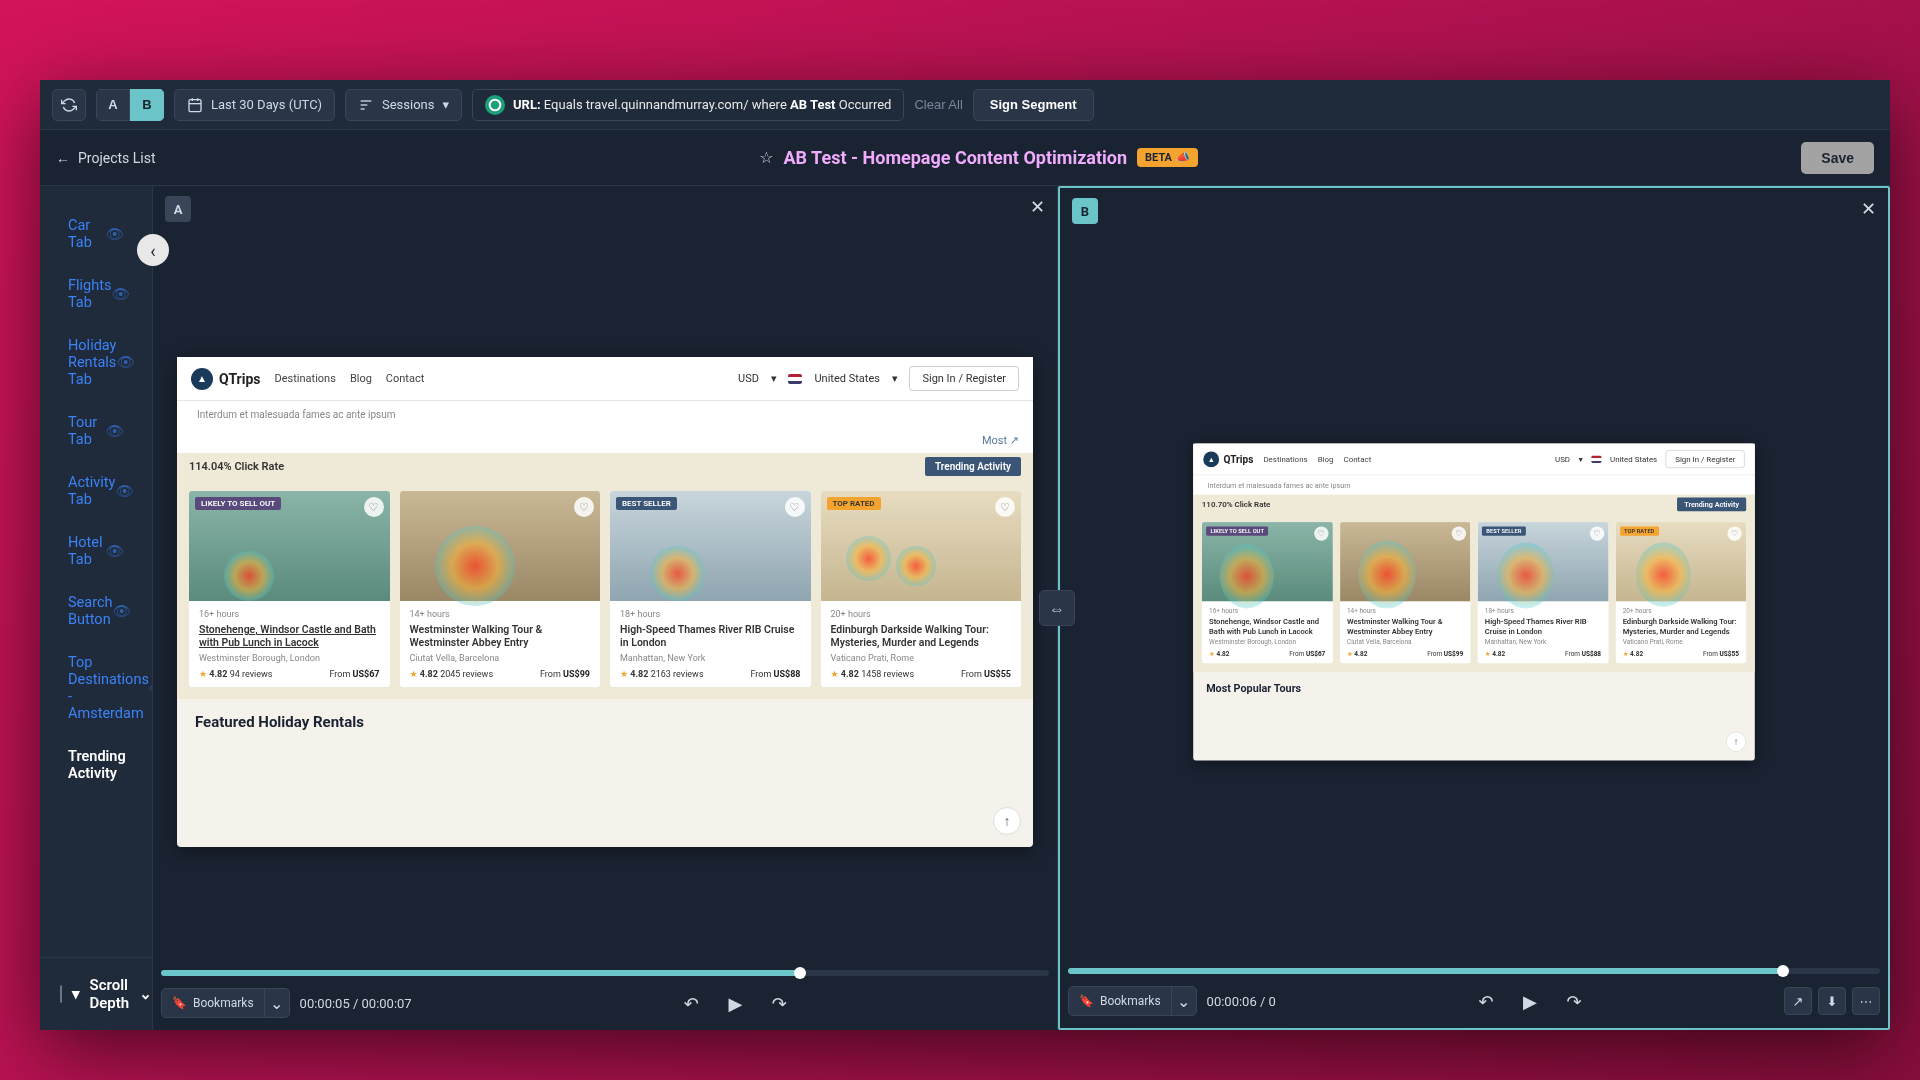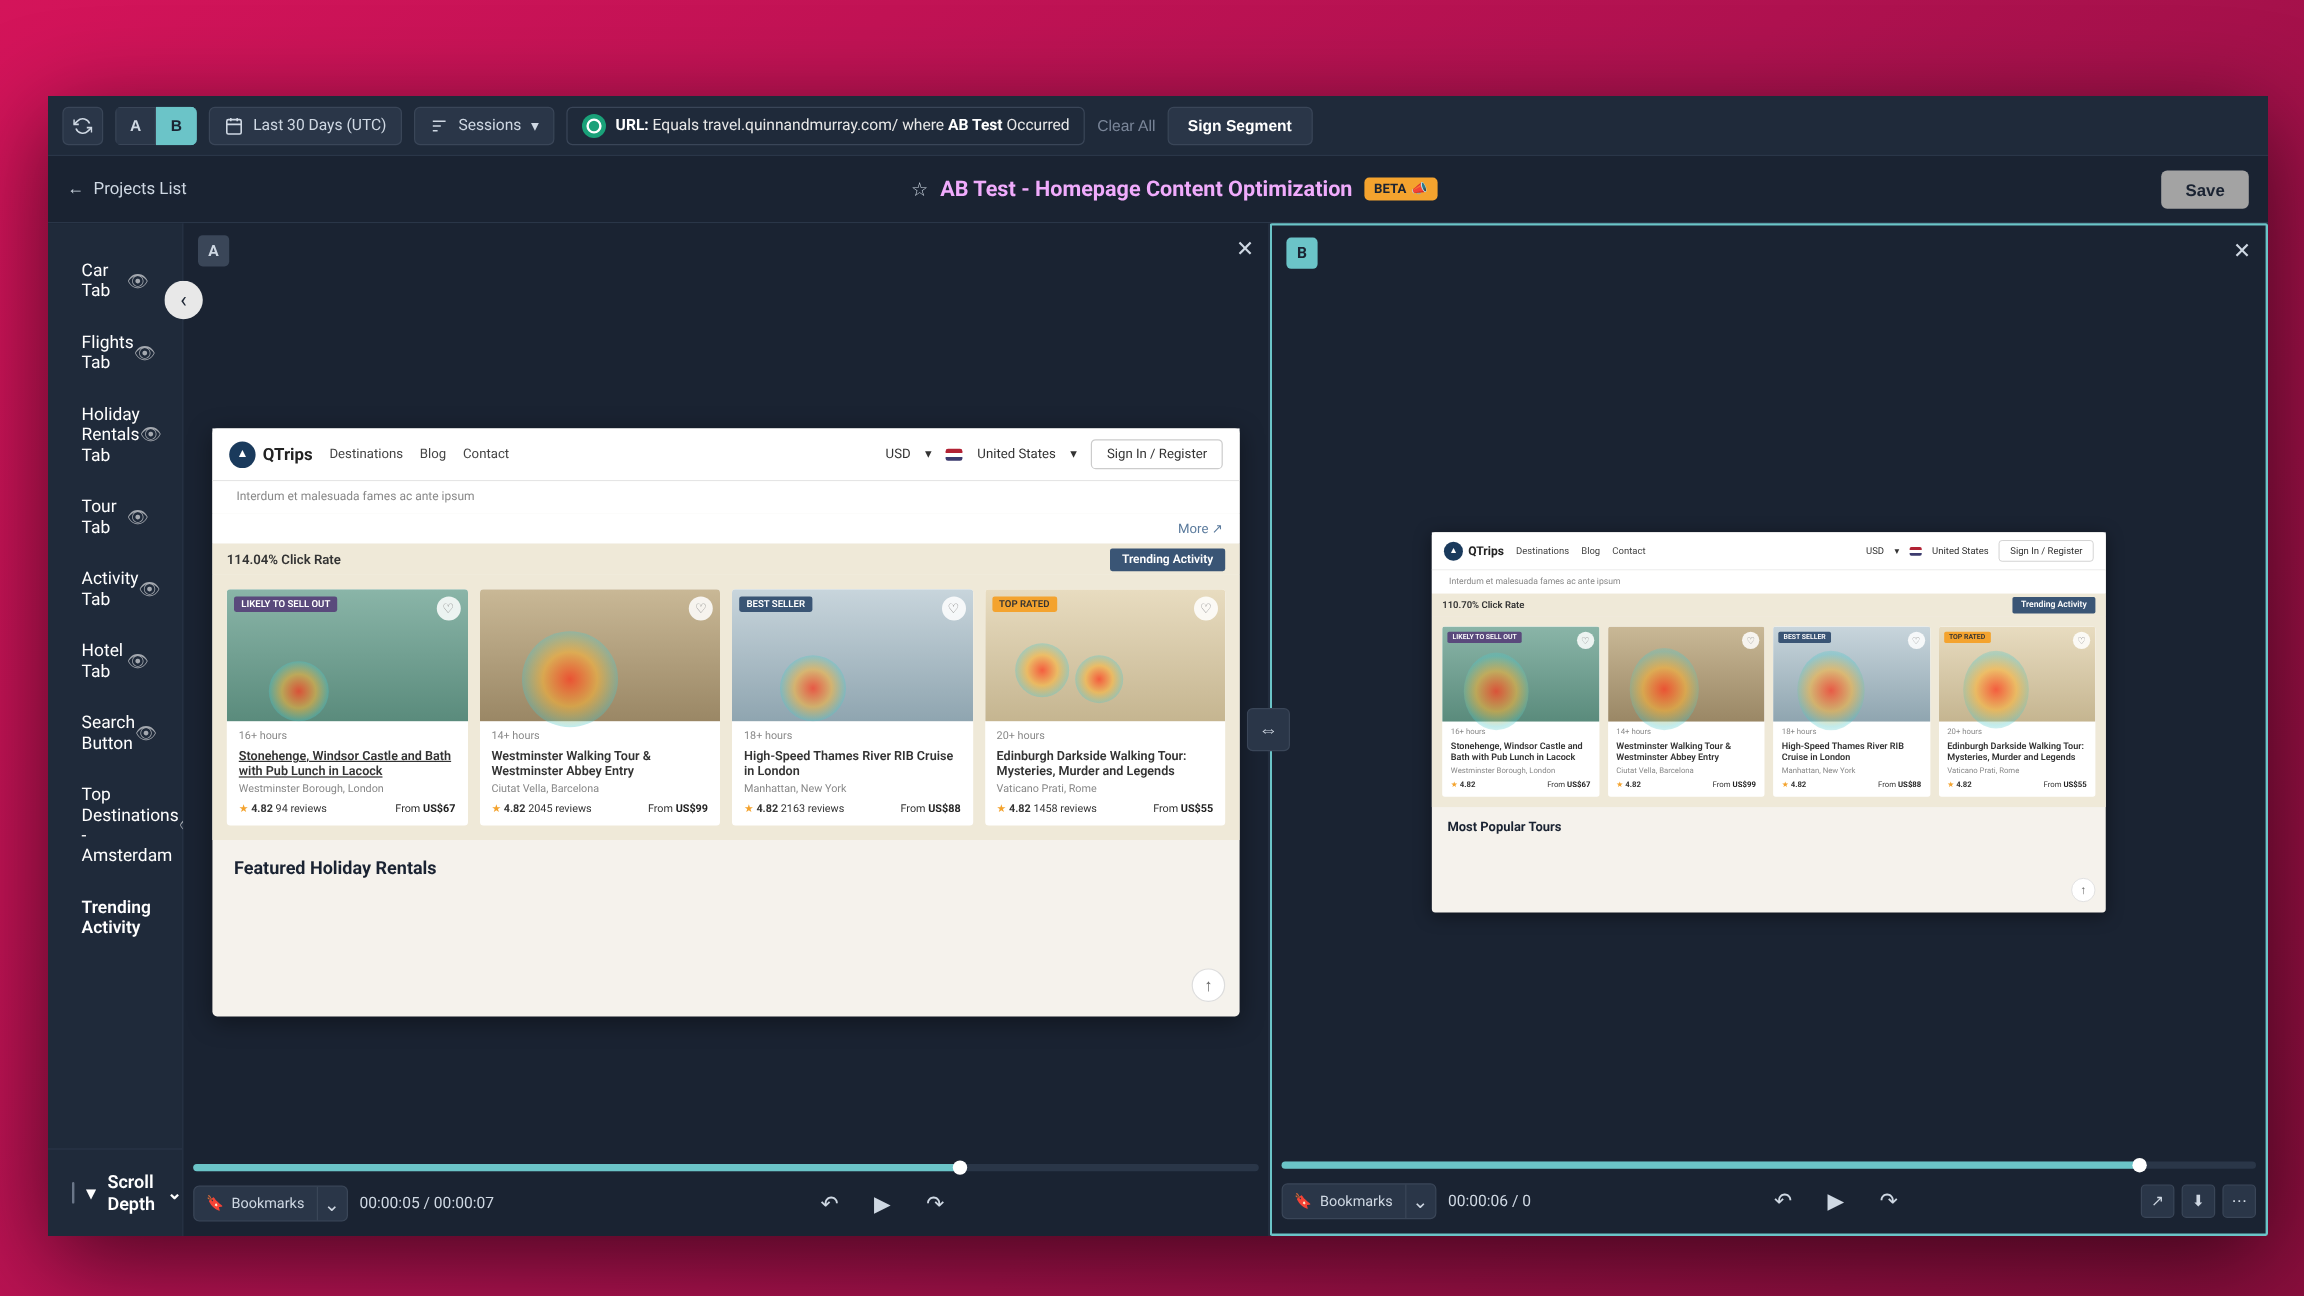--- a/index.html
+++ b/index.html
@@ -61,21 +61,21 @@
 .beta-badge { background: #f4a32e; color: #1a2332; font-size: 11px; font-weight: 700; padding: 3px 8px; border-radius: 4px; display: flex; align-items: center; gap: 4px; }
 .save-btn { background: #a3a3a3; border: none; color: #1a2332; font-weight: 700; border-radius: 5px; padding: 8px 20px; cursor: pointer; font-size: 14px; }
 .main { flex: 1; display: flex; overflow: hidden; }
 .sidebar {
   width: 332px; background: #1f2a3a; border-right: 1px solid #2a3648;
   display: flex; flex-direction: column; overflow: hidden;
 }
 .sidebar-list { flex: 1; overflow-y: auto; padding: 18px 0; }
 .sidebar-item {
   display: flex; align-items: center; justify-content: space-between;
-  padding: 13px 28px; font-size: 14.5px; color: #ffffff; cursor: pointer;
+  padding: 13px 28px; font-size: 14.5px; color: #3b82f6; cursor: pointer;
 }
 .sidebar-item.active { color: #fff; font-weight: 600; }
 .eye-icon { opacity: 0.6; }
 .scroll-depth-row {
   border-top: 1px solid #2a3648; padding: 18px 20px;
   display: flex; align-items: center; gap: 10px; font-size: 15px; font-weight: 600; color: #fff;
 }
 .checkbox { width: 18px; height: 18px; border: 1.5px solid #6a7688; border-radius: 3px; }
 .compare { flex: 1; display: flex; position: relative; }
 .pane { position: relative; background: #1a2332; display: flex; flex-direction: column; }
@@ -289,21 +289,21 @@
               <div class="mock-right">
                 <span>USD</span>
                   <span>▾</span>
                 <div class="flag"></div>
                 <span>United States</span>
                   <span>▾</span>
                 <div class="signin-btn">Sign In / Register</div>
               </div>
             </div>
             <div class="sub-line">Interdum et malesuada fames ac ante ipsum</div>
-            <div class="more-link"><span>More</span> ↗</div>
+            <div class="more-link"><span>Most</span> ↗</div>
             <div class="click-bar">
               <span>114.04% Click Rate</span>
               <span class="trending-tab">Trending Activity</span>
             </div>
             <div class="cards">
               <div class="card">
                 <div class="card-img img-lagoon">
                     <div class="badge-tag">LIKELY TO SELL OUT</div>
                     <div class="heart">♡</div>
                   <div class="heatspot" style="width:50px;height:50px;left:35px;top:60px;"></div>

